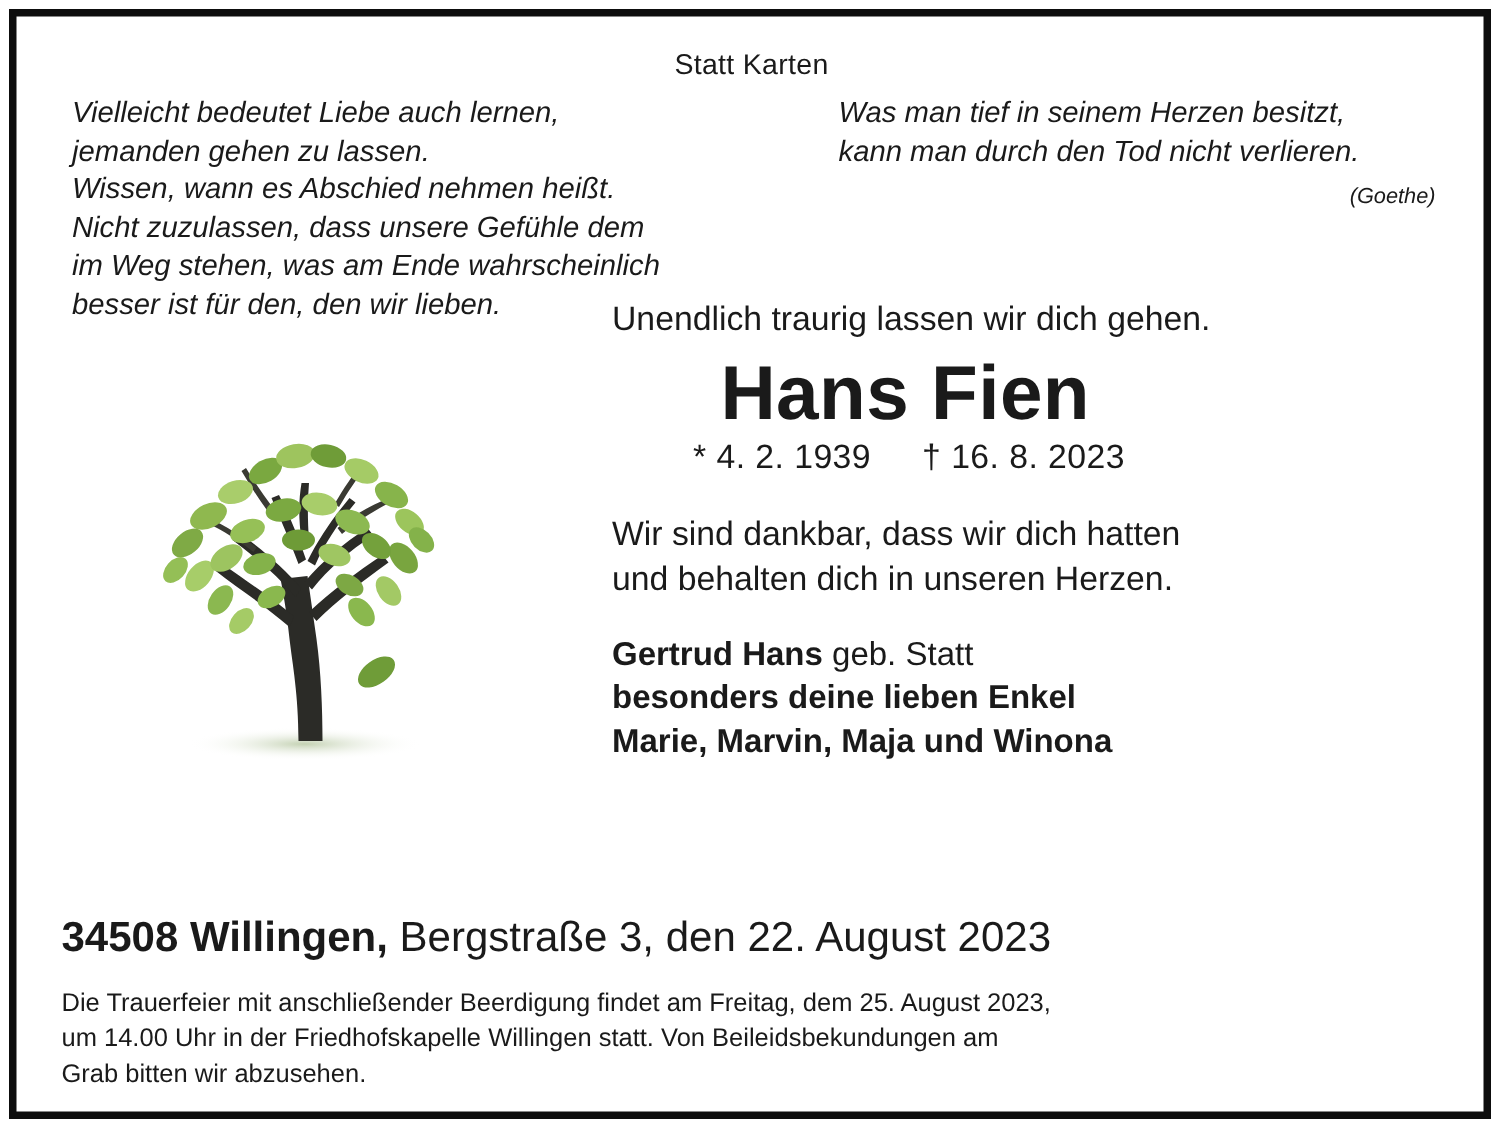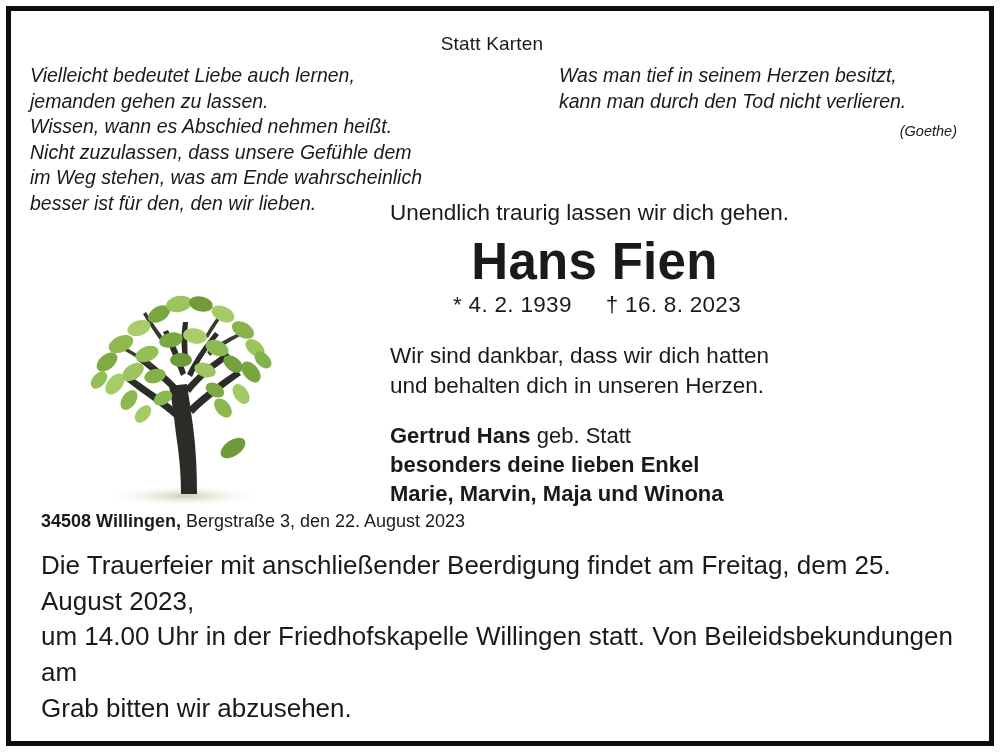--- a/index.html
+++ b/index.html
@@ -28,21 +28,21 @@
     box-sizing: border-box;
     border: 5px solid #0d0d0d;
     background: #ffffff;
   }
   .inner {
     position: absolute;
     left: 0;
     top: 0;
     right: 0;
     bottom: 0;
-    padding: 16px 30px 10px 14px;
+    padding: 16px 30px 10px 32px;
     box-sizing: border-box;
     border-radius: 32px;
   }
 
   .statt-karten {
     text-align: center;
     font-size: 19px;
     letter-spacing: 0.2px;
     margin-top: 6px;
     margin-bottom: 8px;
@@ -142,26 +142,26 @@
     font-weight: bold;
   }
 
   .footer {
     position: absolute;
     left: 30px;
     right: 30px;
     bottom: 14px;
   }
   .place-line {
-    font-size: 18px;
+    font-size: 28px;
     margin-bottom: 16px;
   }
   .place-line b { font-weight: bold; }
   .service {
-    font-size: 26px;
+    font-size: 17px;
     line-height: 1.38;
   }
 </style>
 </head>
 <body>
 
 <div class="page">
   <div class="frame">
     <div class="inner">
 

